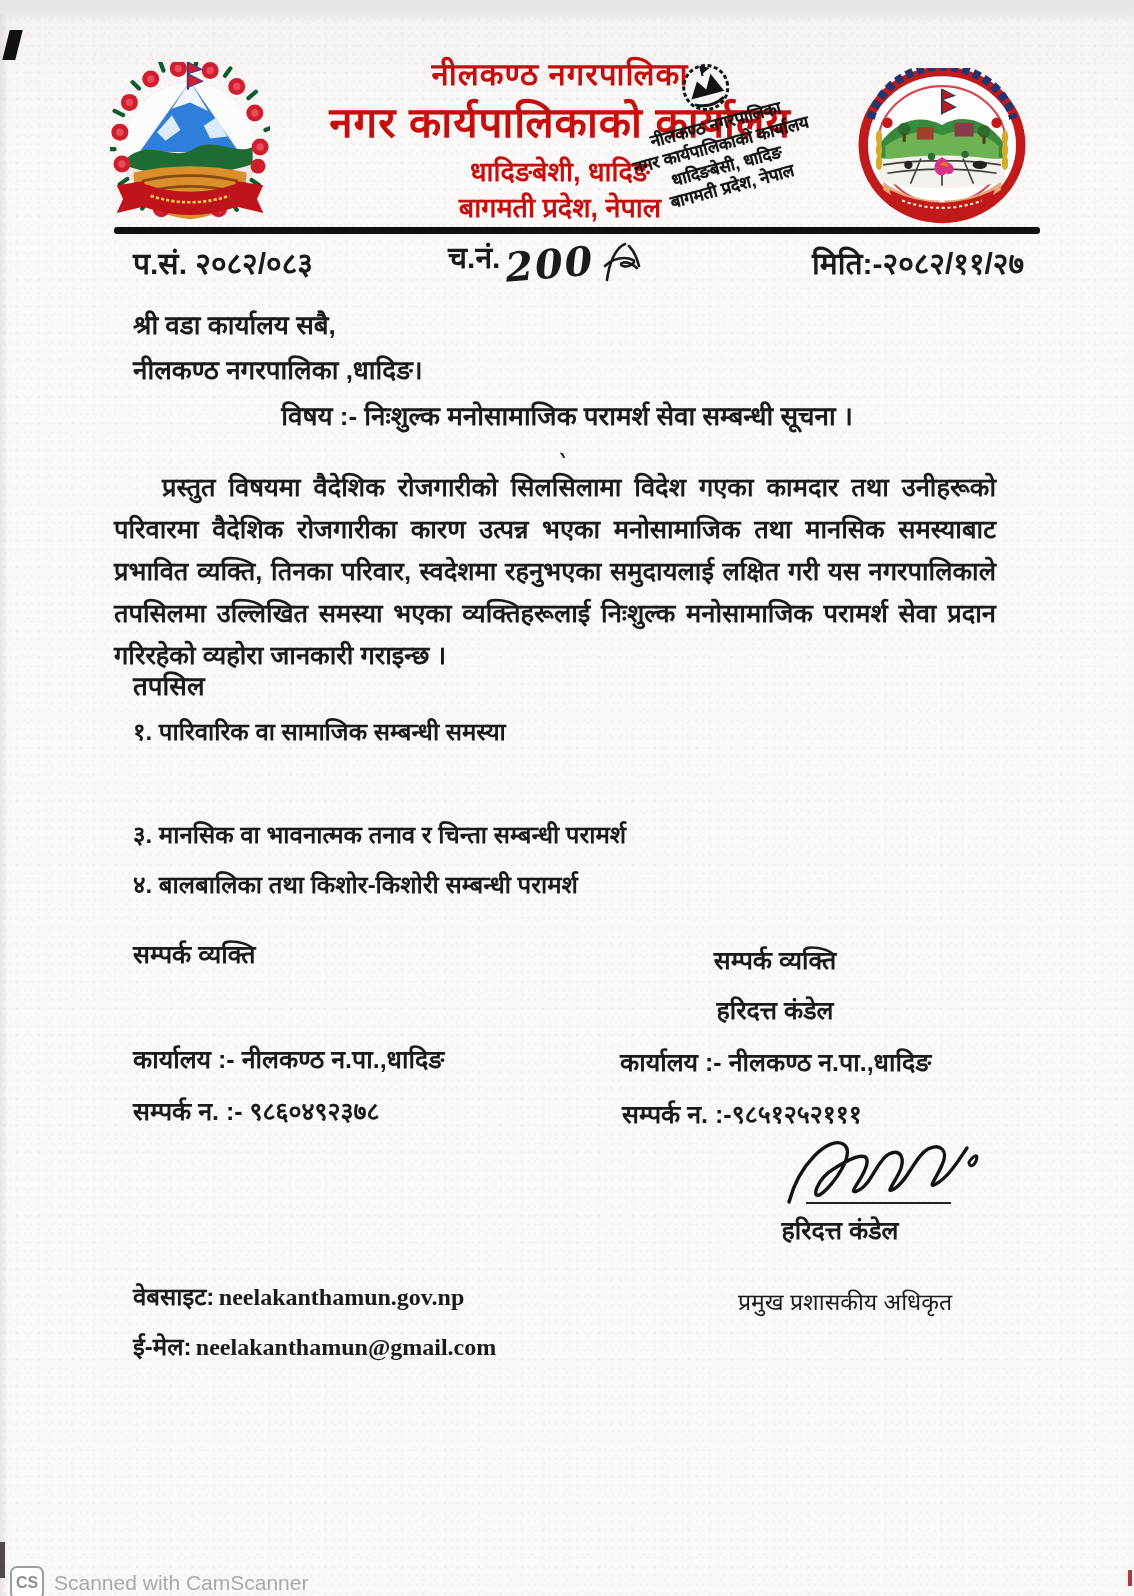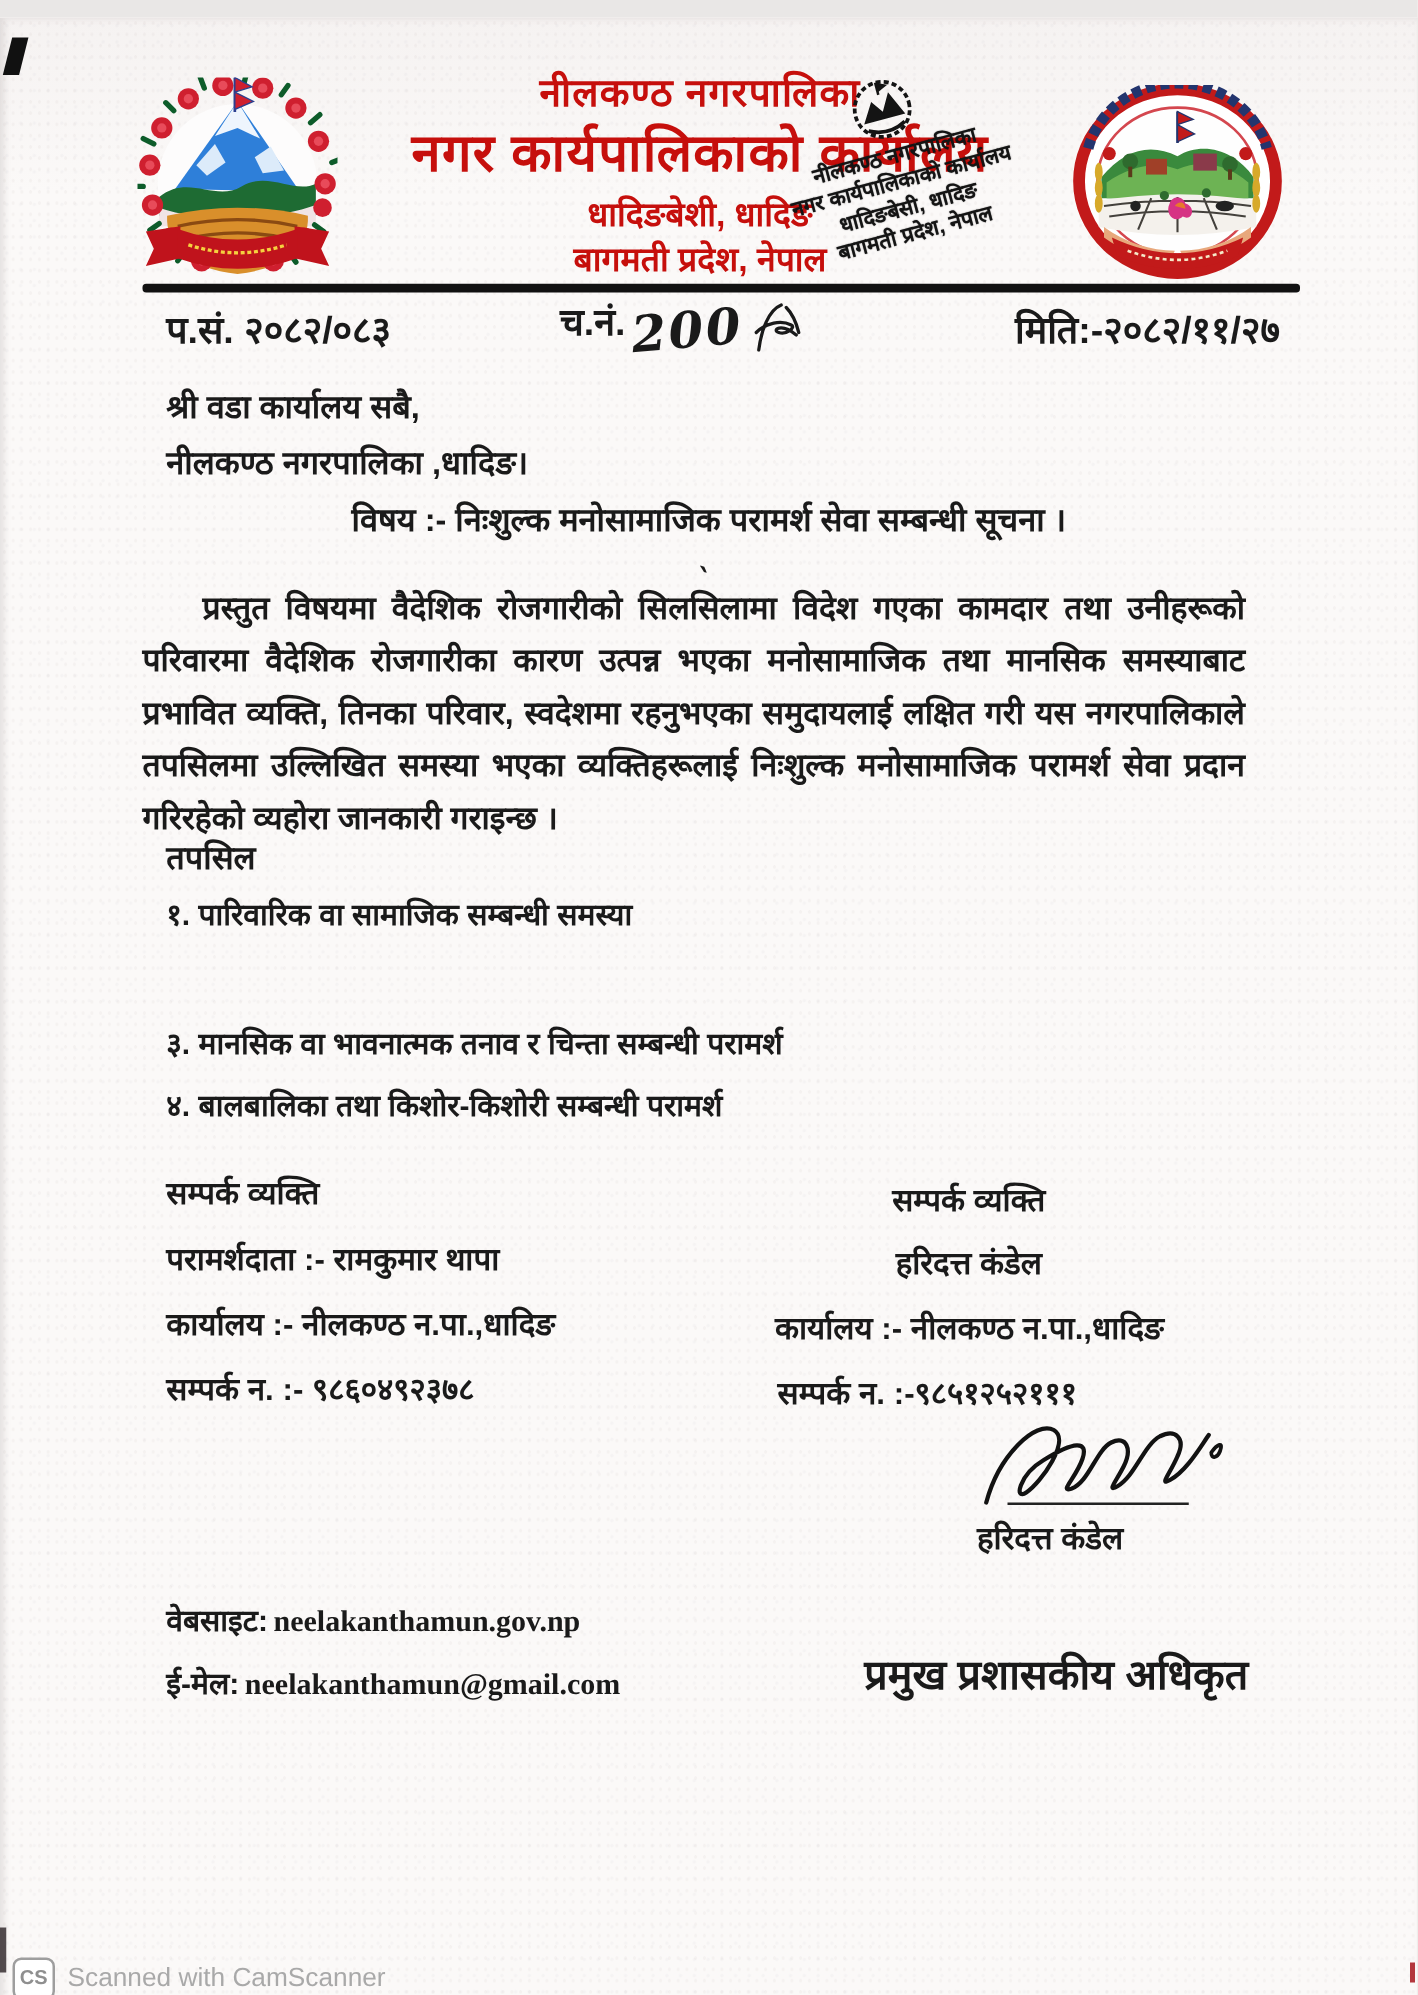--- a/index.html
+++ b/index.html
@@ -40,21 +40,21 @@
   .body-par{left:114px;top:452px;width:882px;font-size:25.5px;font-weight:600;line-height:42px;
     text-align:justify;text-indent:48px;}
   .tapasil{left:133px;top:653px;font-size:26px;font-weight:700;}
   .item{left:133px;font-size:24px;font-weight:600;white-space:nowrap;}
   
   .c-head{font-size:25px;font-weight:700;white-space:nowrap;}
   .c-row{font-size:25px;font-weight:600;white-space:nowrap;}
   
   .sig-line{left:806px;top:1188px;width:145px;height:2px;background:#222;}
   .sig-name{left:700px;top:1198px;width:280px;text-align:center;font-size:25px;font-weight:600;}
-  .sig-title{left:680px;top:1302px;width:330px;text-align:center;font-size:33px;font-weight:700;white-space:nowrap;}
+  .sig-title{left:680px;top:1271px;width:330px;text-align:center;font-size:23px;font-weight:400;white-space:nowrap;}
   
   .f-label{font-size:24px;font-weight:700;}
   .f-value{font-family:"Liberation Serif","DejaVu Serif",serif;font-weight:700;font-size:24px;}
   .edge-smudge{left:0;top:1528px;width:5px;height:36px;background:#2a2225;opacity:.8;}
   .edge-tick{left:1128px;top:1556px;width:4px;height:16px;background:#b3373d;}
   
   .wm{left:10px;top:1552px;display:flex;align-items:center;gap:10px;justify-content:flex-end;}
   .cs-badge{width:30px;height:30px;border:2px solid #9e9e9e;border-radius:7px;background:#fff;
     color:#8f8f8f;font-size:16px;font-weight:700;display:flex;align-items:center;justify-content:center;}
   .wm-label{color:#a9a9a9;font-size:21px;}
@@ -204,21 +204,20 @@
   <div class="abs stray">`</div>
 
   <div class="abs body-par">प्रस्तुत विषयमा वैदेशिक रोजगारीको सिलसिलामा विदेश गएका कामदार तथा उनीहरूको परिवारमा वैदेशिक रोजगारीका कारण उत्पन्न भएका मनोसामाजिक तथा मानसिक समस्याबाट प्रभावित व्यक्ति, तिनका परिवार, स्वदेशमा रहनुभएका समुदायलाई लक्षित गरी यस नगरपालिकाले तपसिलमा उल्लिखित समस्या भएका व्यक्तिहरूलाई निःशुल्क मनोसामाजिक परामर्श सेवा प्रदान गरिरहेको व्यहोरा जानकारी गराइन्छ ।</div>
 
   <div class="abs tapasil">तपसिल</div>
   <div class="abs item" style="top:700px">१. पारिवारिक वा सामाजिक सम्बन्धी समस्या</div>
   <div class="abs item" style="top:803px">३. मानसिक वा भावनात्मक तनाव र चिन्ता सम्बन्धी परामर्श</div>
   <div class="abs item" style="top:853px">४. बालबालिका तथा किशोर-किशोरी सम्बन्धी परामर्श</div>
 
   <div class="abs c-head" style="left:133px;top:922px">सम्पर्क व्यक्ति</div>
-  <div class="abs c-row" style="left:133px;top:975px">परामर्शदाता :- रामकुमार थापा</div>
   <div class="abs c-row" style="left:133px;top:1027px">कार्यालय :- नीलकण्ठ न.पा.,धादिङ</div>
   <div class="abs c-row" style="left:133px;top:1079px">सम्पर्क न. :- ९८६०४९२३७८</div>
 
   <div class="abs c-head" style="left:630px;top:928px;width:290px;text-align:center">सम्पर्क व्यक्ति</div>
   <div class="abs c-row" style="left:630px;top:978px;width:290px;text-align:center">हरिदत्त कंडेल</div>
   <div class="abs c-row" style="left:620px;top:1030px">कार्यालय :- नीलकण्ठ न.पा.,धादिङ</div>
   <div class="abs c-row" style="left:622px;top:1082px">सम्पर्क न. :-९८५१२५२१११</div>
 
   <svg class="abs" style="left:775px;top:1108px" width="210" height="100" viewBox="0 0 210 100">
     <path d="M14,80 C24,42 54,14 68,22 C82,30 58,64 46,72 C36,79 40,58 60,46 C84,31 96,30 91,45 C86,60 72,72 82,69 C96,64 102,38 114,32 C126,26 131,37 124,51 C118,63 110,72 119,67 C133,59 140,34 153,27 C165,21 174,28 167,43 C161,57 152,67 161,62 C174,55 185,36 192,26" stroke="#121212" stroke-width="3.4" fill="none" stroke-linecap="round"></path>

